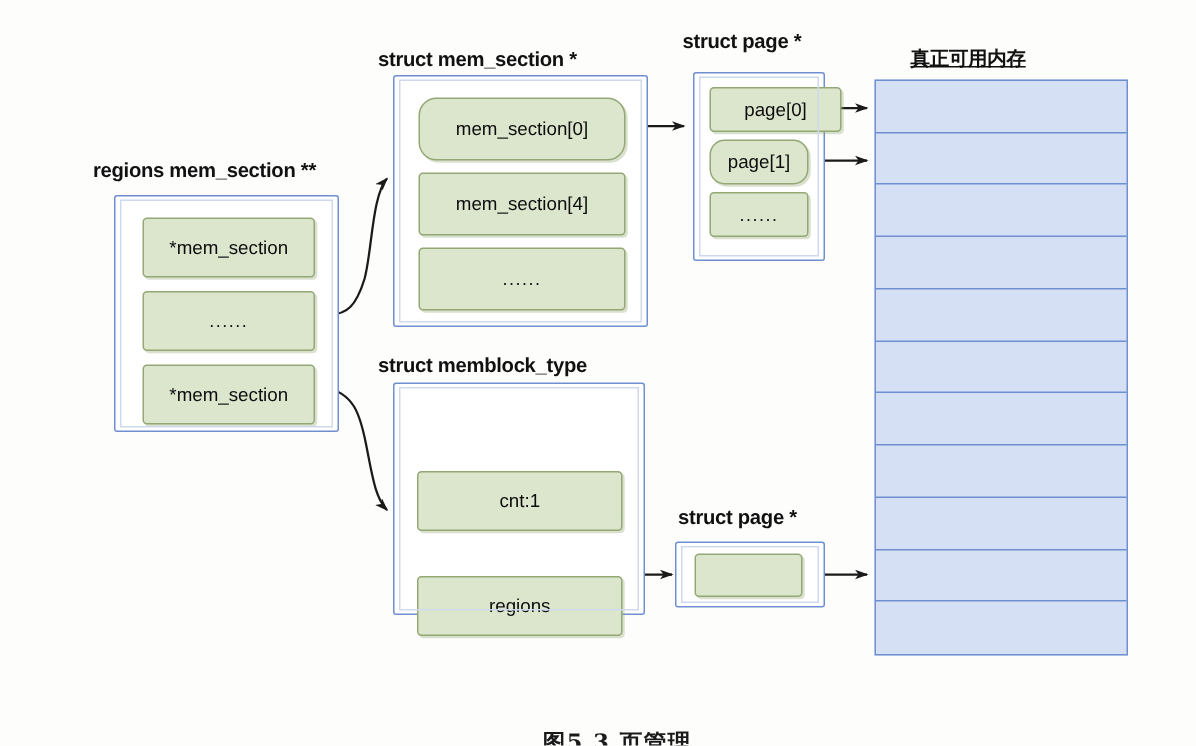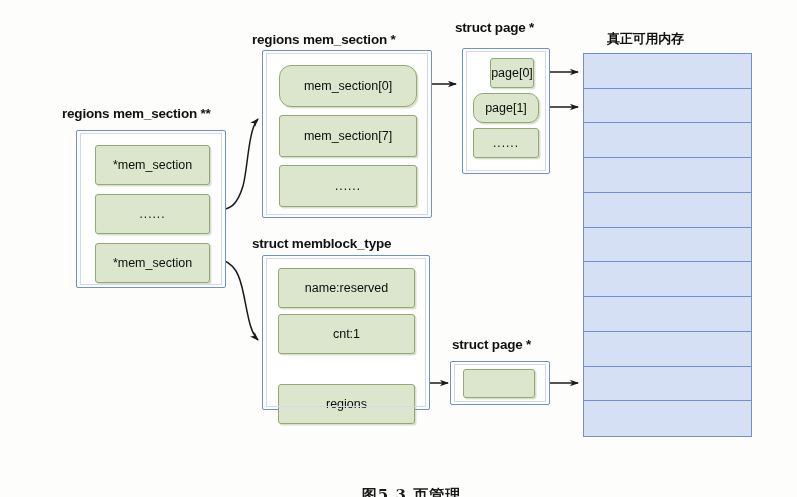--- a/index.html
+++ b/index.html
@@ -115,67 +115,64 @@
       <span>*mem_section</span>
     </div>
     <div class="cell" style="left:18px;top:63px;width:115px;height:40px;">
       <span class="dots">......</span>
     </div>
     <div class="cell" style="left:18px;top:112px;width:115px;height:40px;">
       <span>*mem_section</span>
     </div>
   </div>
 
-  <div class="grp-title" style="left:252px;top:32px;">regions mem_section *</div>
+  <div class="grp-title" style="left:252px;top:32px;">struct mem_section *</div>
   <div class="container" style="left:262px;top:50px;width:170px;height:168px;">
     <div class="cell" style="left:16px;top:14px;width:138px;height:42px;border-radius:12px;">
       <span>mem_section[0]</span>
     </div>
     <div class="cell" style="left:16px;top:64px;width:138px;height:42px;">
-      <span>mem_section[7]</span>
+      <span>mem_section[4]</span>
     </div>
     <div class="cell" style="left:16px;top:114px;width:138px;height:42px;">
       <span class="dots">......</span>
     </div>
   </div>
 
   <div class="grp-title" style="left:455px;top:20px;">struct page *</div>
   <div class="container" style="left:462px;top:48px;width:88px;height:126px;">
-    <div class="cell" style="left:27px;top:9px;width:44px;height:30px;">
+    <div class="cell" style="left:10px;top:9px;width:88px;height:30px;">
       <span>page[0]</span>
     </div>
     <div class="cell" style="left:10px;top:44px;width:66px;height:30px;border-radius:10px;">
       <span>page[1]</span>
     </div>
     <div class="cell" style="left:10px;top:79px;width:66px;height:30px;">
       <span class="dots">......</span>
     </div>
   </div>
 
   <div class="grp-title" style="left:252px;top:236px;">struct memblock_type</div>
   <div class="container" style="left:262px;top:255px;width:168px;height:155px;">
-    <div class="cell" style="left:15px;top:12px;width:137px;height:40px;">
-      <span>name:reserved</span>
-    </div>
     <div class="cell" style="left:15px;top:58px;width:137px;height:40px;">
       <span>cnt:1</span>
     </div>
     <div class="cell" style="left:15px;top:104px;width:137px;height:40px;margin-top:24px;">
       <span>regions</span>
     </div>
   </div>
 
   <div class="grp-title" style="left:452px;top:337px;">struct page *</div>
   <div class="container" style="left:450px;top:361px;width:100px;height:44px;">
     <div class="cell" style="left:12px;top:7px;width:72px;height:29px;">
       <span></span>
     </div>
   </div>
 
-  <div class="grp-title cn" style="left:607px;top:30px;">真正可用内存</div>
+  <div class="grp-title cn" style="left:607px;top:30px;text-decoration:underline;">真正可用内存</div>
   <div class="memcol" id="memcol" style="left:583px;top:53px;width:169px;height:384px;">
       <div class="memrow" style="top: 0px; height: 34.7273px;"></div>
       <div class="memrow" style="top: 34.7273px; height: 34.7273px;"></div>
       <div class="memrow" style="top: 69.4545px; height: 34.7273px;"></div>
       <div class="memrow" style="top: 104.182px; height: 34.7273px;"></div>
       <div class="memrow" style="top: 138.909px; height: 34.7273px;"></div>
       <div class="memrow" style="top: 173.636px; height: 34.7273px;"></div>
       <div class="memrow" style="top: 208.364px; height: 34.7273px;"></div>
       <div class="memrow" style="top: 243.091px; height: 34.7273px;"></div>
       <div class="memrow" style="top: 277.818px; height: 34.7273px;"></div>

